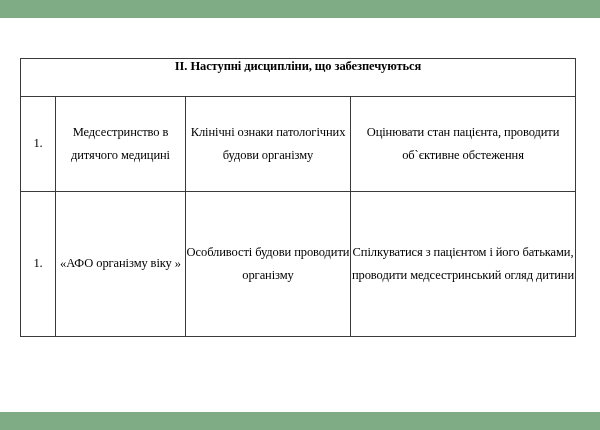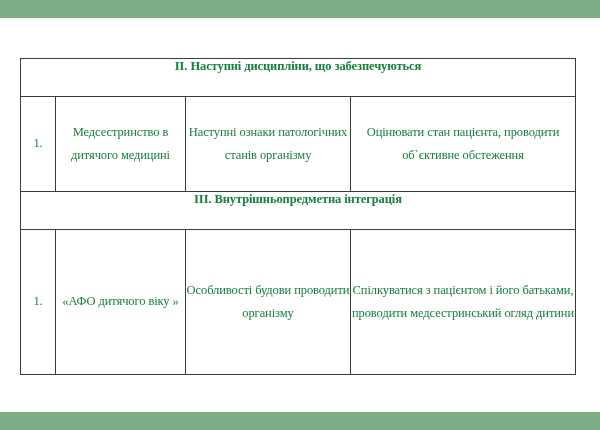--- a/index.html
+++ b/index.html
@@ -47,21 +47,21 @@
   table.doc-table {
     width: 555px;
     border-collapse: collapse;
     table-layout: fixed;
     background: #ffffff;
   }
 
   table.doc-table td {
     border: 1px solid #3a3a3a;
     padding: 0;
-    color: #15803d;
+    color: #000000;
     background: #ffffff;
   }
 
   
   col.c-num   { width: 35px; }
   col.c-disc  { width: 130px; }
   col.c-know  { width: 165px; }
   col.c-skill { width: 225px; }
 
   .section-row td {
@@ -112,31 +112,28 @@
       </colgroup>
       <tbody>
 
         <tr class="section-row">
           <td colspan="4">II. Наступні дисципліни, що забезпечуються</td>
         </tr>
 
         <tr class="data-row row-one">
           <td class="cell-num">1.</td>
           <td class="cell-disc">Медсестринство в дитячого медицині</td>
-          <td class="cell-know">Наступні ознаки патологічних станів організму</td>
+          <td class="cell-know">Клінічні ознаки патологічних будови організму</td>
           <td class="cell-skill">Оцінювати стан пацієнта, проводити об`єктивне обстеження</td>
         </tr>
 
-        <tr class="section-row">
-          <td colspan="4">III. Внутрішньопредметна інтеграція</td>
-        </tr>
 
         <tr class="data-row row-two">
           <td class="cell-num">1.</td>
-          <td class="cell-disc">«АФО дитячого віку »</td>
+          <td class="cell-disc">«АФО організму віку »</td>
           <td class="cell-know">Особливості будови проводити організму</td>
           <td class="cell-skill">Спілкуватися з пацієнтом і його батьками, проводити медсестринський огляд дитини</td>
         </tr>
 
       </tbody>
     </table>
   </div>
 
   <div class="band band-bottom"></div>
 

